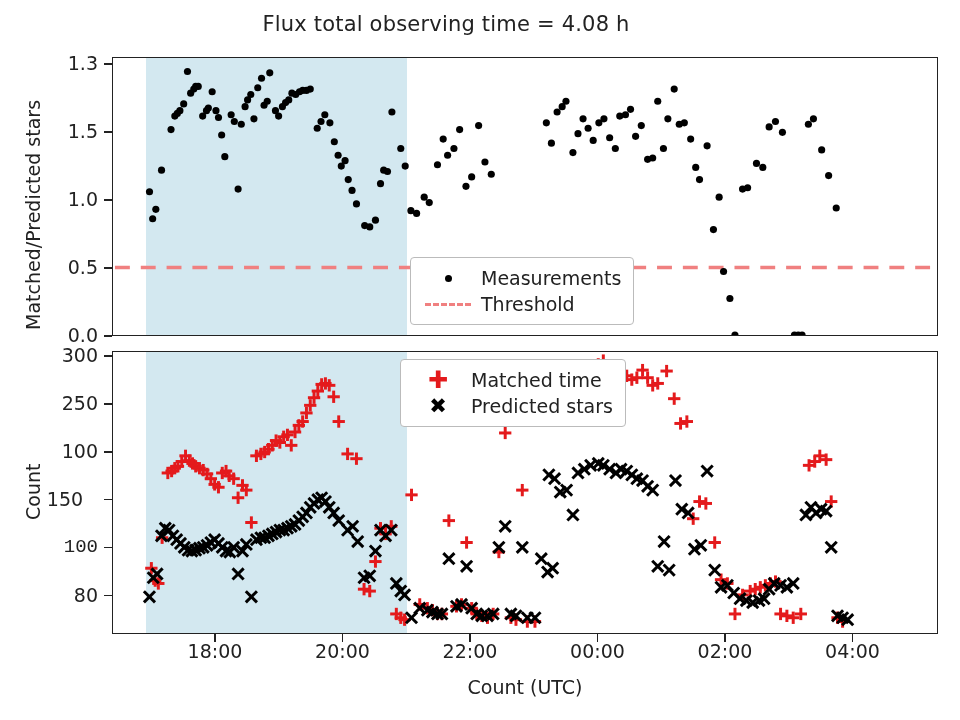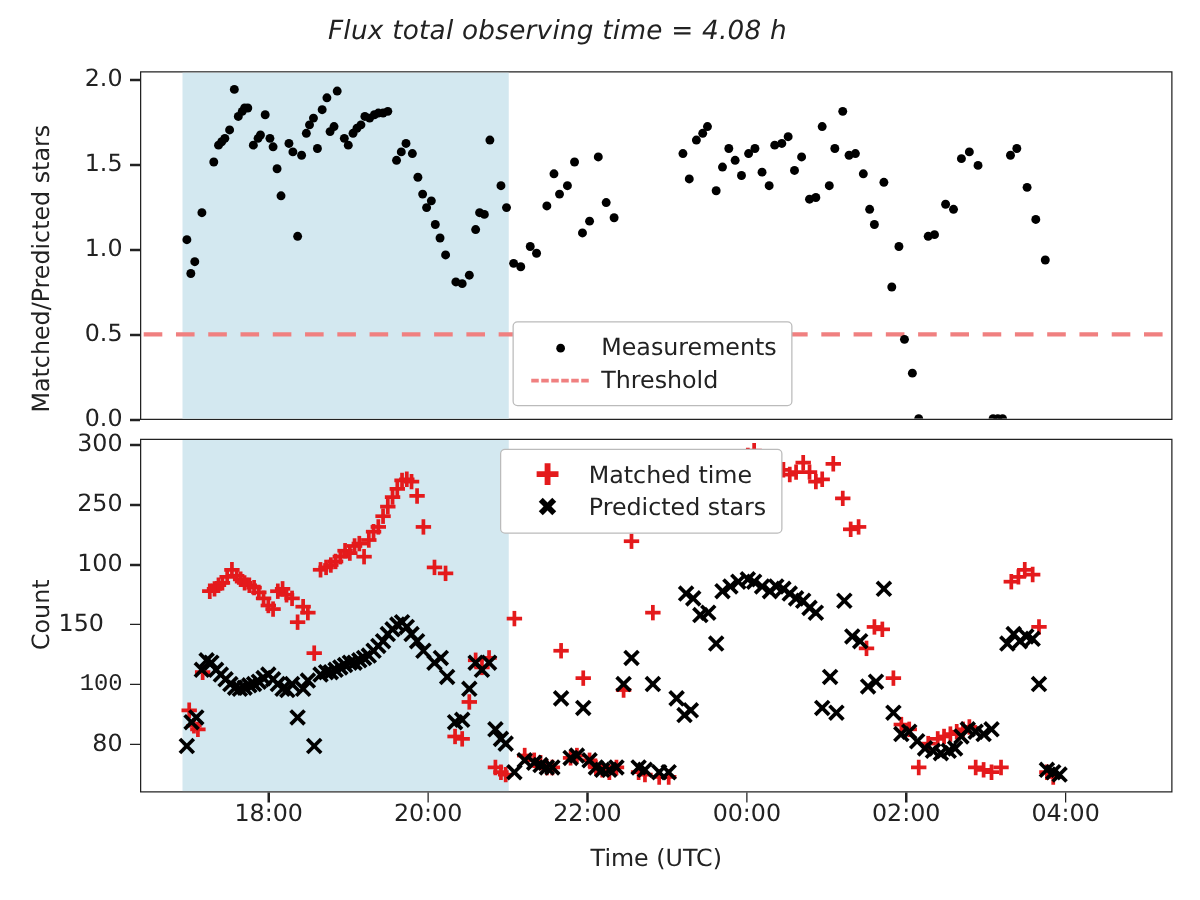--- a/index.html
+++ b/index.html
@@ -1,18 +1,18 @@
 <!DOCTYPE html>
 <html><head>
 <meta charset="utf-8">
 <style>
   html,body{margin:0;padding:0;background:#ffffff;}
   body{width:960px;height:720px;font-family:"DejaVu Sans","Liberation Sans",sans-serif;color:#000;}
   #root{position:relative;width:960px;height:720px;overflow:hidden;background:#fff;}
-  .title{position:absolute;left:0;top:12px;width:892px;text-align:center;font-size:21px;color:#222;letter-spacing:.2px;font-style:italic;}
+  .title{position:absolute;left:0;top:12px;width:892px;text-align:center;font-size:21px;color:#222;letter-spacing:.2px;}
   .panel{position:absolute;box-sizing:border-box;border:1.6px solid #222;background:transparent;overflow:hidden;}
   #panel-top{left:112px;top:57px;width:826px;height:279px;}
   #panel-bottom{left:112px;top:351px;width:826px;height:283px;}
   .shade{position:absolute;top:0;bottom:0;background:#d3e8f0;}
   .plotsvg{position:absolute;left:0;top:0;width:100%;height:100%;}
   .ylabel{position:absolute;transform-origin:0 0;font-size:19px;color:#222;white-space:nowrap;}
   #ylabel-top{left:22px;top:330px;transform:rotate(-90deg);}
   #ylabel-bottom{left:22px;top:520px;transform:rotate(-90deg);}
   #xlabel{position:absolute;left:112px;top:676px;width:826px;text-align:center;font-size:19px;color:#222;}
   .ytick{position:absolute;font-size:19px;color:#222;text-align:right;width:66px;}
@@ -31,32 +31,32 @@
 </style>
 </head>
 <body>
 
 <div id="root">
 
   <div class="title">Flux total observing time = 4.08 h</div>
 
   <div class="ylabel" id="ylabel-top">Matched/Predicted stars</div>
   <div class="ylabel" id="ylabel-bottom">Count</div>
-  <div id="xlabel">Time (UTC)</div>
+  <div id="xlabel">Count (UTC)</div>
 
   <div id="ticklayer">
       <div class="ytick" style="left: 32px; top: 324px;">0.0</div>
       <div class="tickmark" style="left: 104px; top: 335px; width: 8px; height: 1.8px;"></div>
       <div class="ytick" style="left: 32px; top: 255.951px;">0.5</div>
       <div class="tickmark" style="left: 104px; top: 266.951px; width: 8px; height: 1.8px;"></div>
       <div class="ytick" style="left: 32px; top: 187.902px;">1.0</div>
       <div class="tickmark" style="left: 104px; top: 198.902px; width: 8px; height: 1.8px;"></div>
       <div class="ytick" style="left: 32px; top: 119.854px;">1.5</div>
       <div class="tickmark" style="left: 104px; top: 130.854px; width: 8px; height: 1.8px;"></div>
-      <div class="ytick" style="left: 32px; top: 51.8049px;">2.0</div>
+      <div class="ytick" style="left: 32px; top: 51.8049px;">1.3</div>
       <div class="tickmark" style="left: 104px; top: 62.8049px; width: 8px; height: 1.8px;"></div>
       <div class="ytick" style="left: 32px; top: 583.627px;">80</div>
       <div class="tickmark" style="left: 104px; top: 594.627px; width: 8px; height: 1.8px;"></div>
       <div class="ytick" style="left: 32px; top: 535.661px; font-family: Liberation Mono, monospace;">100</div>
       <div class="tickmark" style="left: 104px; top: 546.661px; width: 8px; height: 1.8px;"></div>
       <div class="ytick" style="left: 32px; top: 487.695px; text-align: center;">150</div>
       <div class="tickmark" style="left: 104px; top: 498.695px; width: 8px; height: 1.8px;"></div>
       <div class="ytick" style="left: 32px; top: 439.729px;">100</div>
       <div class="tickmark" style="left: 104px; top: 450.729px; width: 8px; height: 1.8px;"></div>
       <div class="ytick" style="left: 32px; top: 391.763px;">250</div>

